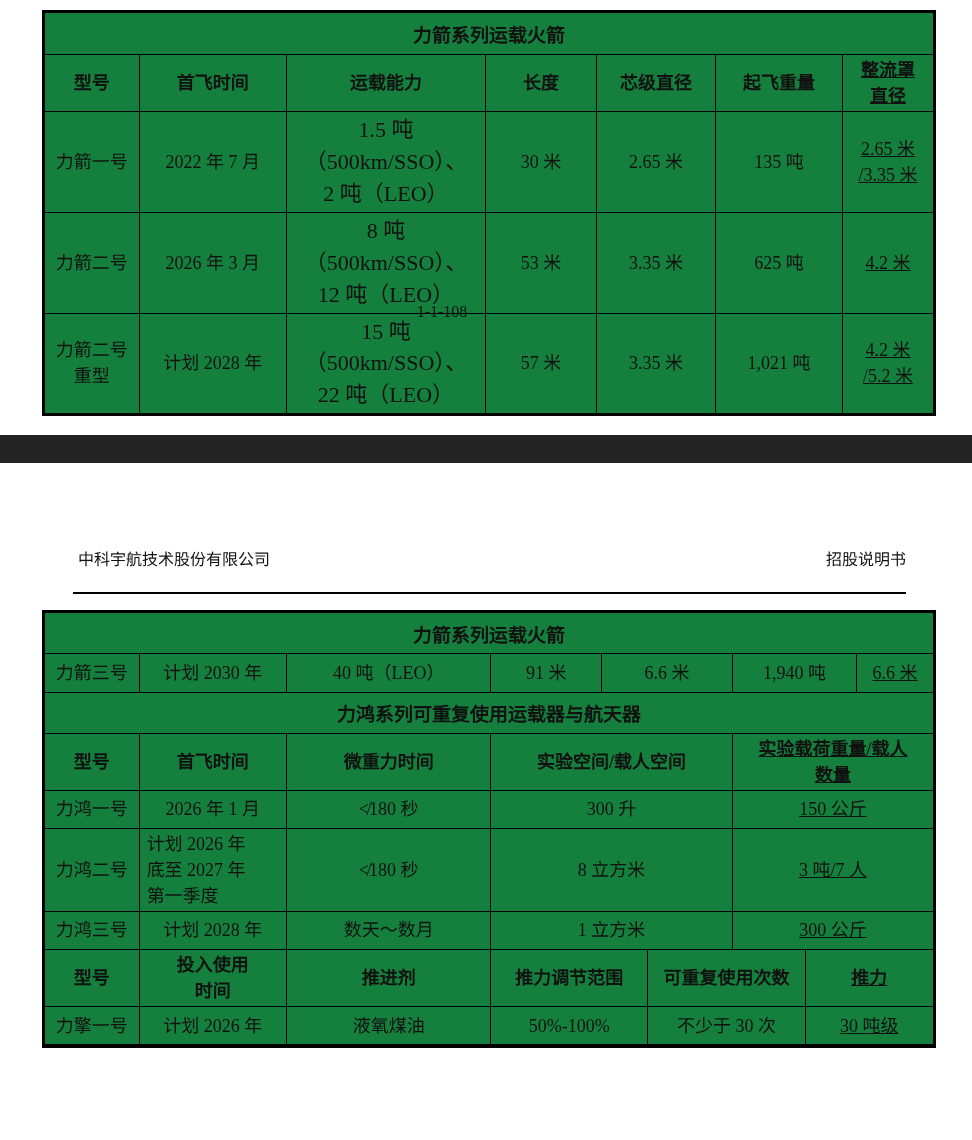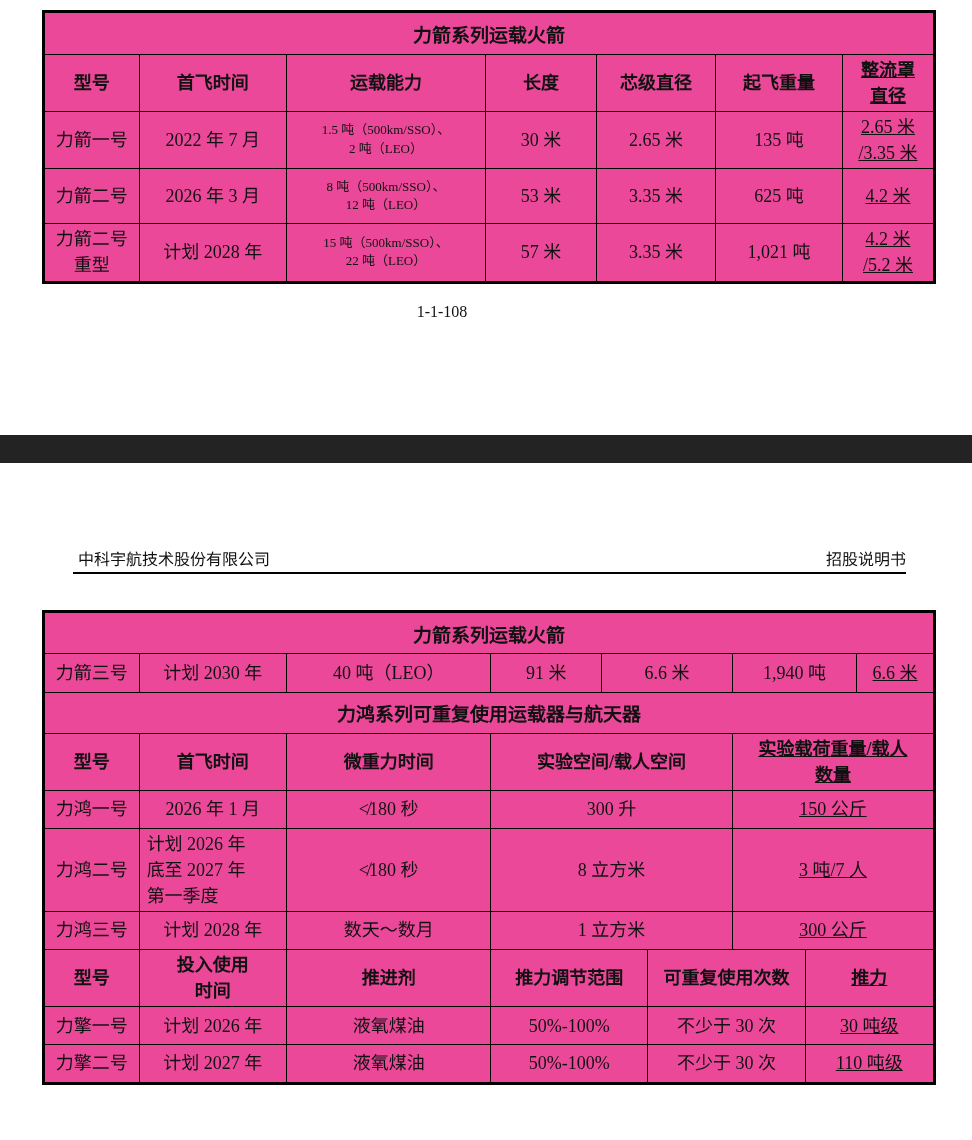--- a/index.html
+++ b/index.html
@@ -2,51 +2,51 @@
 <html lang="zh-CN"><head>
 <meta charset="utf-8">
 <style>
   html,body{margin:0;padding:0;}
   body{
     width:972px;height:1140px;position:relative;background:#ffffff;
     font-family:"Liberation Serif","DejaVu Serif",serif;color:#111;
     overflow:hidden;
   }
   .tbl-wrap{
-    position:absolute;box-sizing:border-box;border:3px solid #000;background:#ec4899;
+    position:absolute;box-sizing:border-box;border:3px solid #000;background:#15803d;
   }
   .tbl-title{
     display:flex;align-items:center;justify-content:center;
     font-weight:bold;font-size:19px;border-bottom:1px solid #000;
     box-sizing:border-box;
   }
   table{border-collapse:collapse;width:100%;table-layout:fixed;}
   th,td{
     border-right:1px solid #000;border-bottom:1px solid #000;
     border-left:none;border-top:none;
     text-align:center;vertical-align:middle;
     font-size:18px;line-height:1.45;padding:2px 2px;
     white-space:pre-line;box-sizing:border-box;
   }
   th{font-weight:bold;}
   th:last-child,td:last-child{border-right:none;text-decoration:underline;}
   tr.last-row th, tr.last-row td{border-bottom:none;}
-  td.sm{font-size:13px;}
+  td.sm{font-size:22px;}
   td.align-left{text-align:left;padding-left:7px;}
   .page-number{
     position:absolute;left:0;top:303px;width:884px;text-align:center;
     font-size:16px;
   }
   .page-break-bar{
     position:absolute;left:0;top:435px;width:972px;height:28px;background:#232323;
   }
   .running-header{
     position:absolute;left:73px;top:546px;width:833px;
     display:flex;justify-content:space-between;align-items:flex-end;
-    border-bottom:2px solid #000;padding-bottom:2px;
+    border-bottom:2px solid #000;padding-bottom:22px;
     font-size:16px;box-sizing:border-box;
   }
   .running-header .company{padding-left:5px;}
 </style>
 </head>
 <body>
 
 <div class="tbl-wrap" style="left:42px;top:10px;width:894px;">
   <div class="tbl-title" style="height:42px;">力箭系列运载火箭</div>
   <table>
@@ -209,23 +209,15 @@
       <th>推力</th>
     </tr>
     <tr style="height:38px;">
       <td>力擎一号</td>
       <td>计划 2026 年</td>
       <td>液氧煤油</td>
       <td>50%-100%</td>
       <td>不少于 30 次</td>
       <td>30 吨级</td>
     </tr>
-    <tr style="height:37px;" class="last-row">
-      <td>力擎二号</td>
-      <td>计划 2027 年</td>
-      <td>液氧煤油</td>
-      <td>50%-100%</td>
-      <td>不少于 30 次</td>
-      <td>110 吨级</td>
-    </tr>
   </tbody>
     </table>
 </div>
 
 </body></html>

